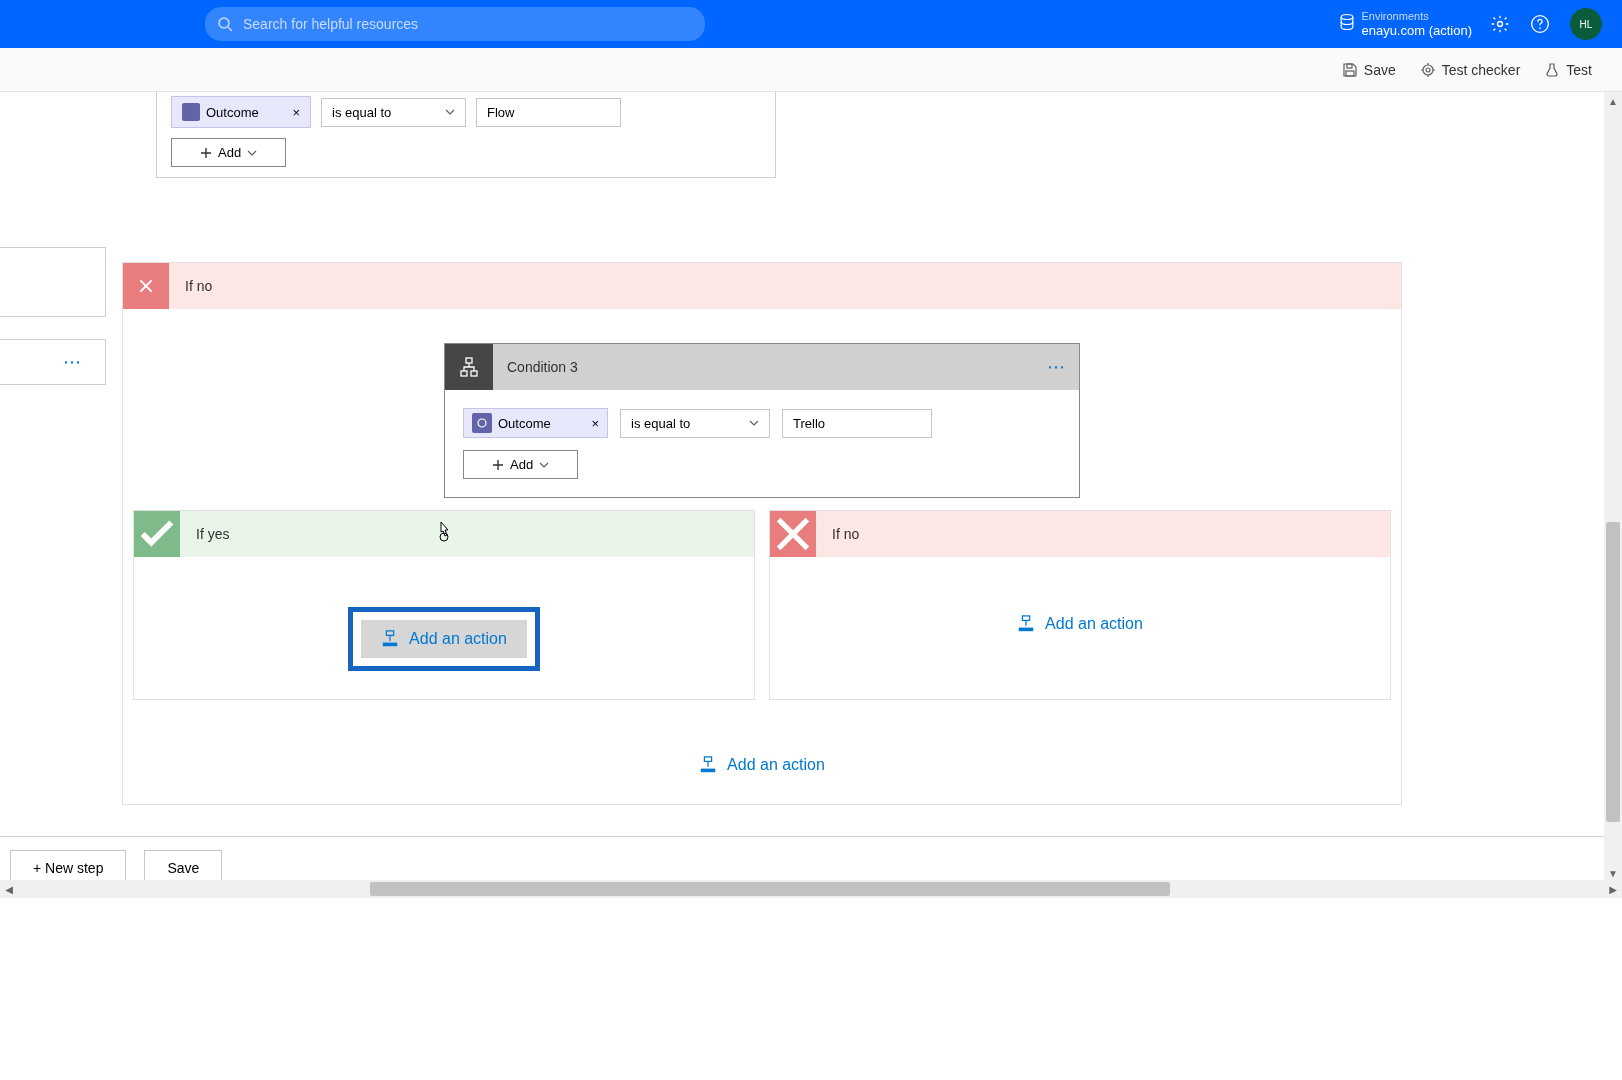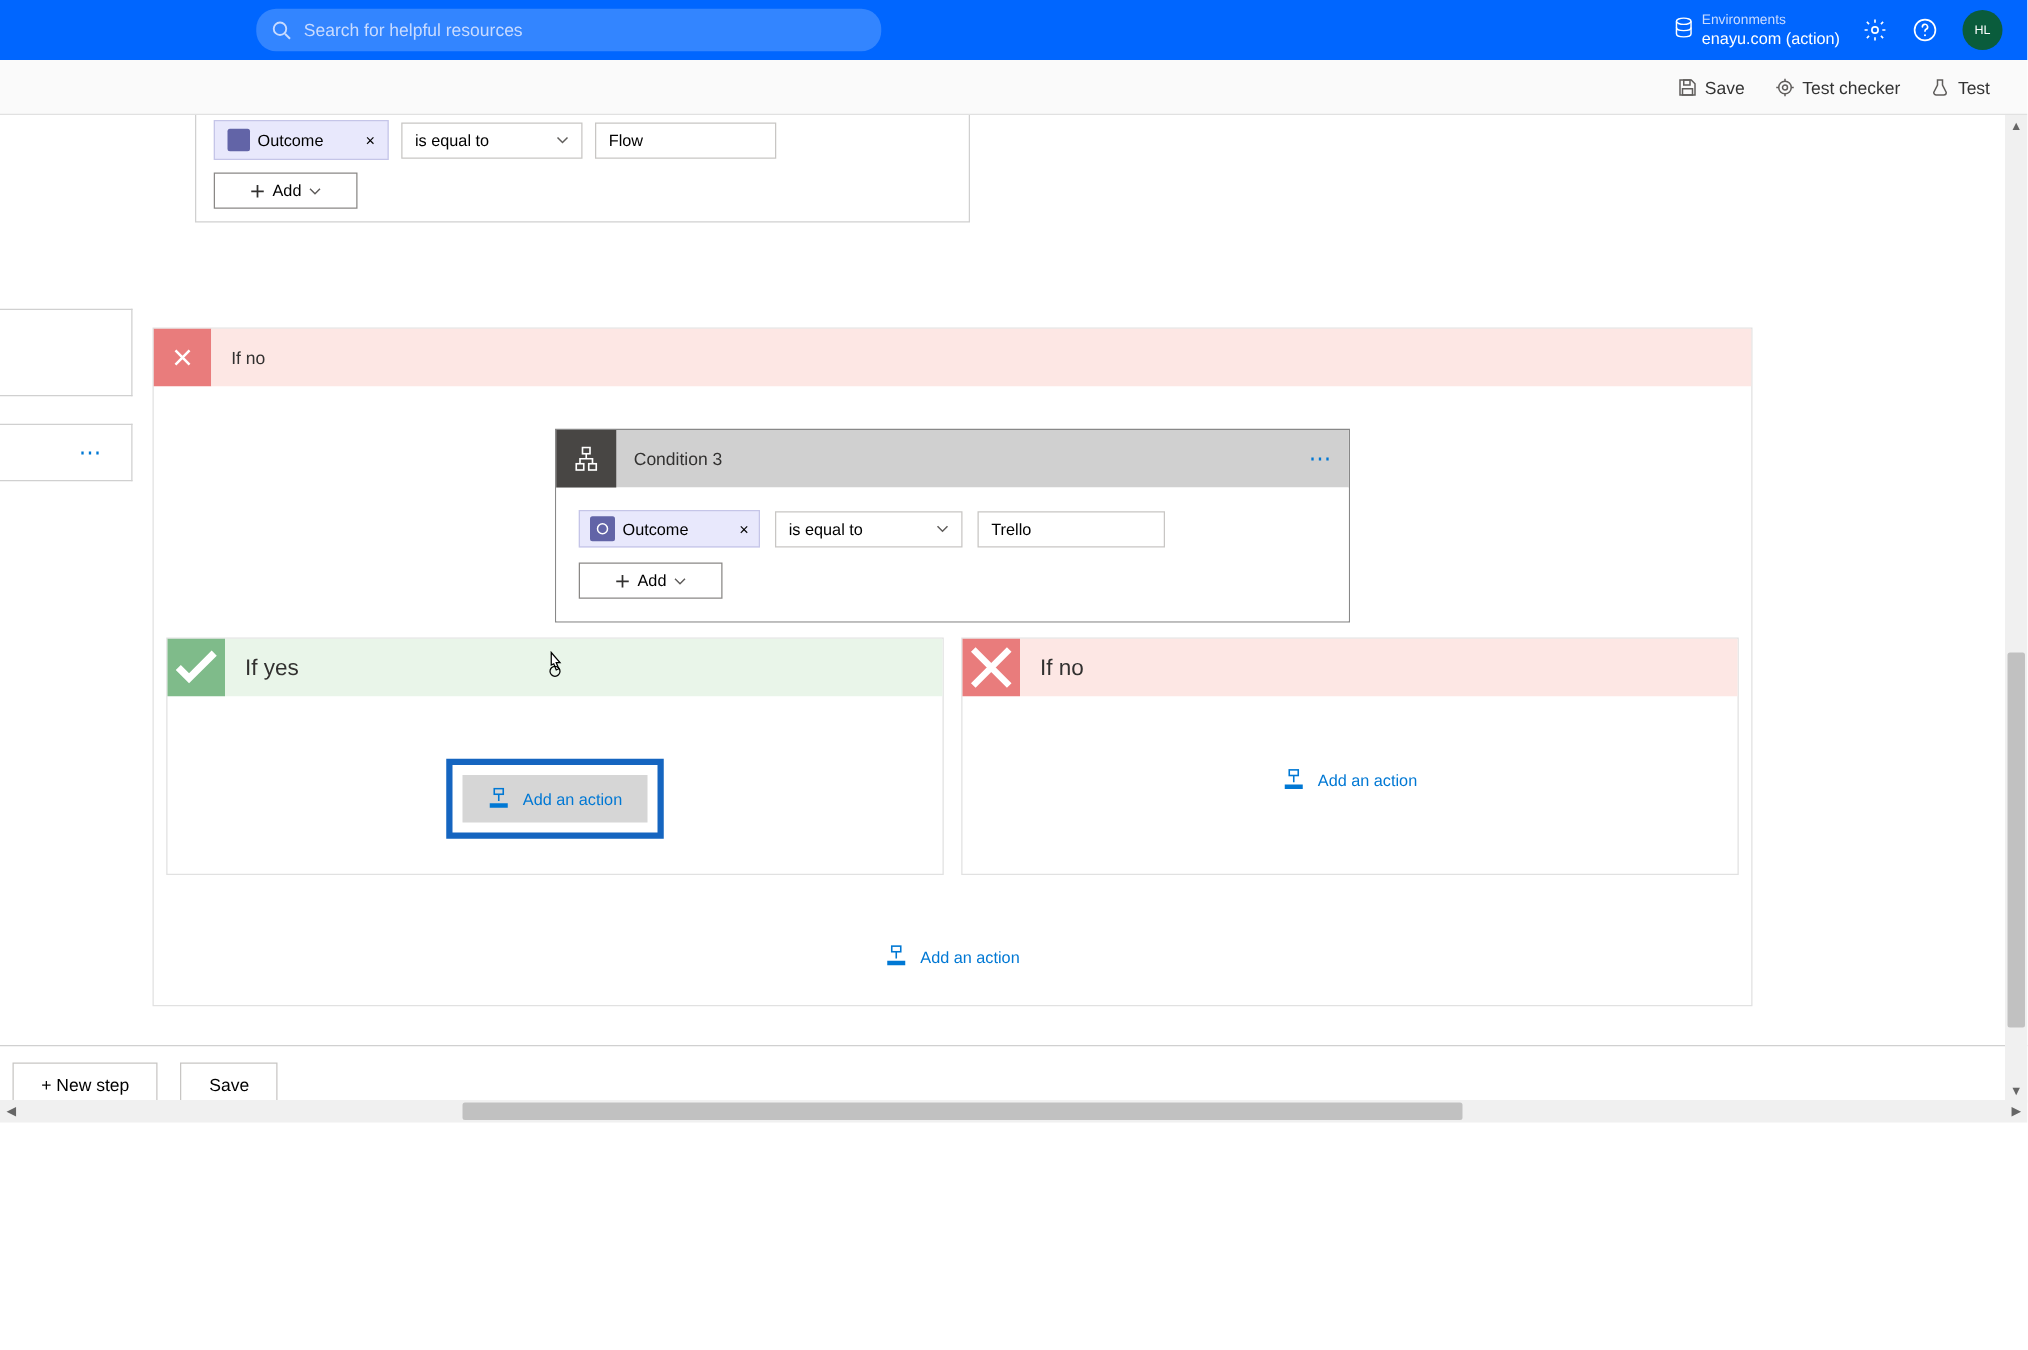--- a/index.html
+++ b/index.html
@@ -62,24 +62,24 @@
 .cond-body .row1 { display: flex; gap: 12px; align-items: center; margin-bottom: 12px; }
 
 
 .branches { display: flex; gap: 14px; padding: 12px 10px 22px; }
 .branch { flex: 1; border: 1px solid #e1e1e1; background: #fff; }
 .branch-head { display: flex; align-items: center; }
 .branch-yes .bicon { width: 46px; height: 46px; background: #7fbb8a; display: flex; align-items: center; justify-content: center; }
 .branch-yes .bbody { background: #e9f5e9; }
 .branch-no .bicon { width: 46px; height: 46px; background: #e97c7c; display: flex; align-items: center; justify-content: center; }
 .branch-no .bbody { background: #fde7e4; }
-.bbody { flex: 1; height: 46px; display: flex; align-items: center; padding-left: 16px; font-size: 18px; color: #323130; }
+.bbody { flex: 1; height: 46px; display: flex; align-items: center; padding-left: 16px; font-size: 14px; color: #323130; }
 .branch-content { padding: 50px 0 28px; display: flex; justify-content: center; }
 
-.add-action { display: inline-flex; align-items: center; gap: 10px; color: #0078d4; font-size: 13px; cursor: pointer; padding: 8px 16px; }
+.add-action { display: inline-flex; align-items: center; gap: 10px; color: #0078d4; font-size: 16px; cursor: pointer; padding: 8px 16px; }
 .add-action svg { width: 18px; height: 18px; }
 .aa-highlighted-wrap { border: 5px solid #1565c0; padding: 8px; background: #fff; }
 .aa-highlighted { background: #d6d6d6; padding: 10px 20px; }
 
 .bottom-action { text-align: center; padding: 26px 0 22px; }
 
 .outer-bottom-action { position: absolute; top: 753px; left: 431px; }
 
 
 .footerbar { position: absolute; bottom: 182px; left: 0; right: 0; height: 62px; border-top: 1px solid #d0d0d0; background: #fff; display: flex; align-items: center; padding: 0 10px; gap: 18px; }

